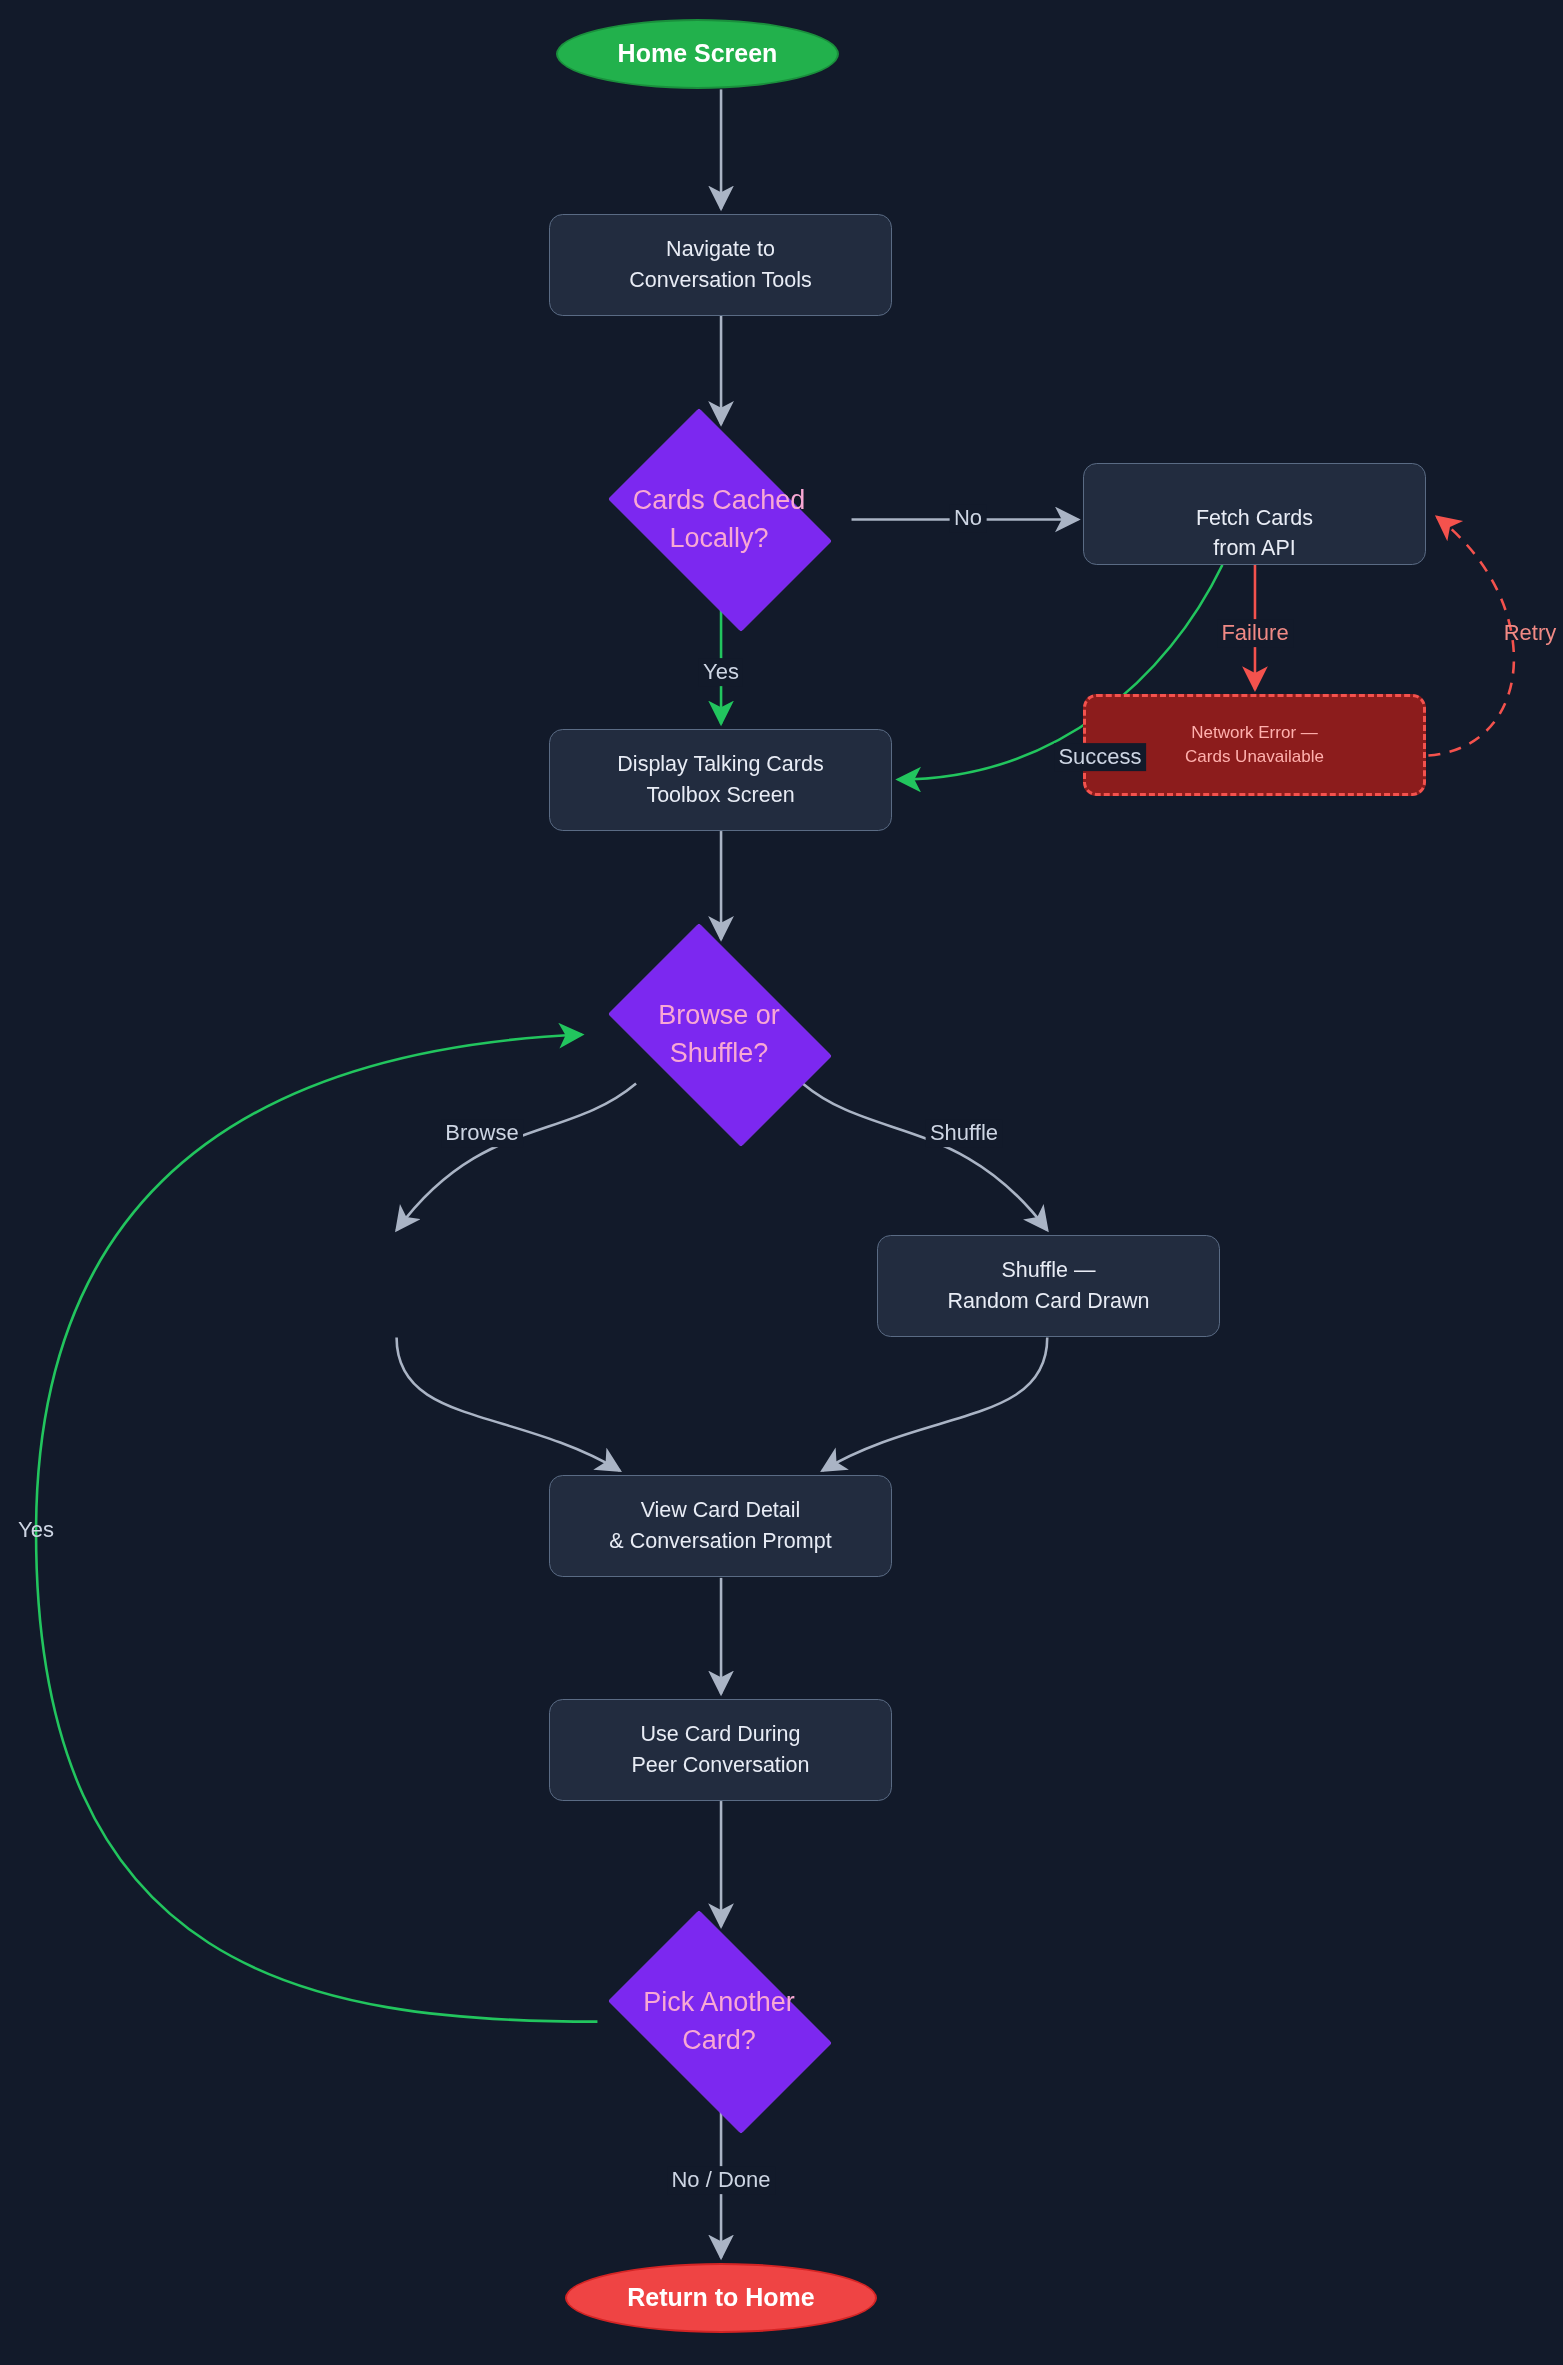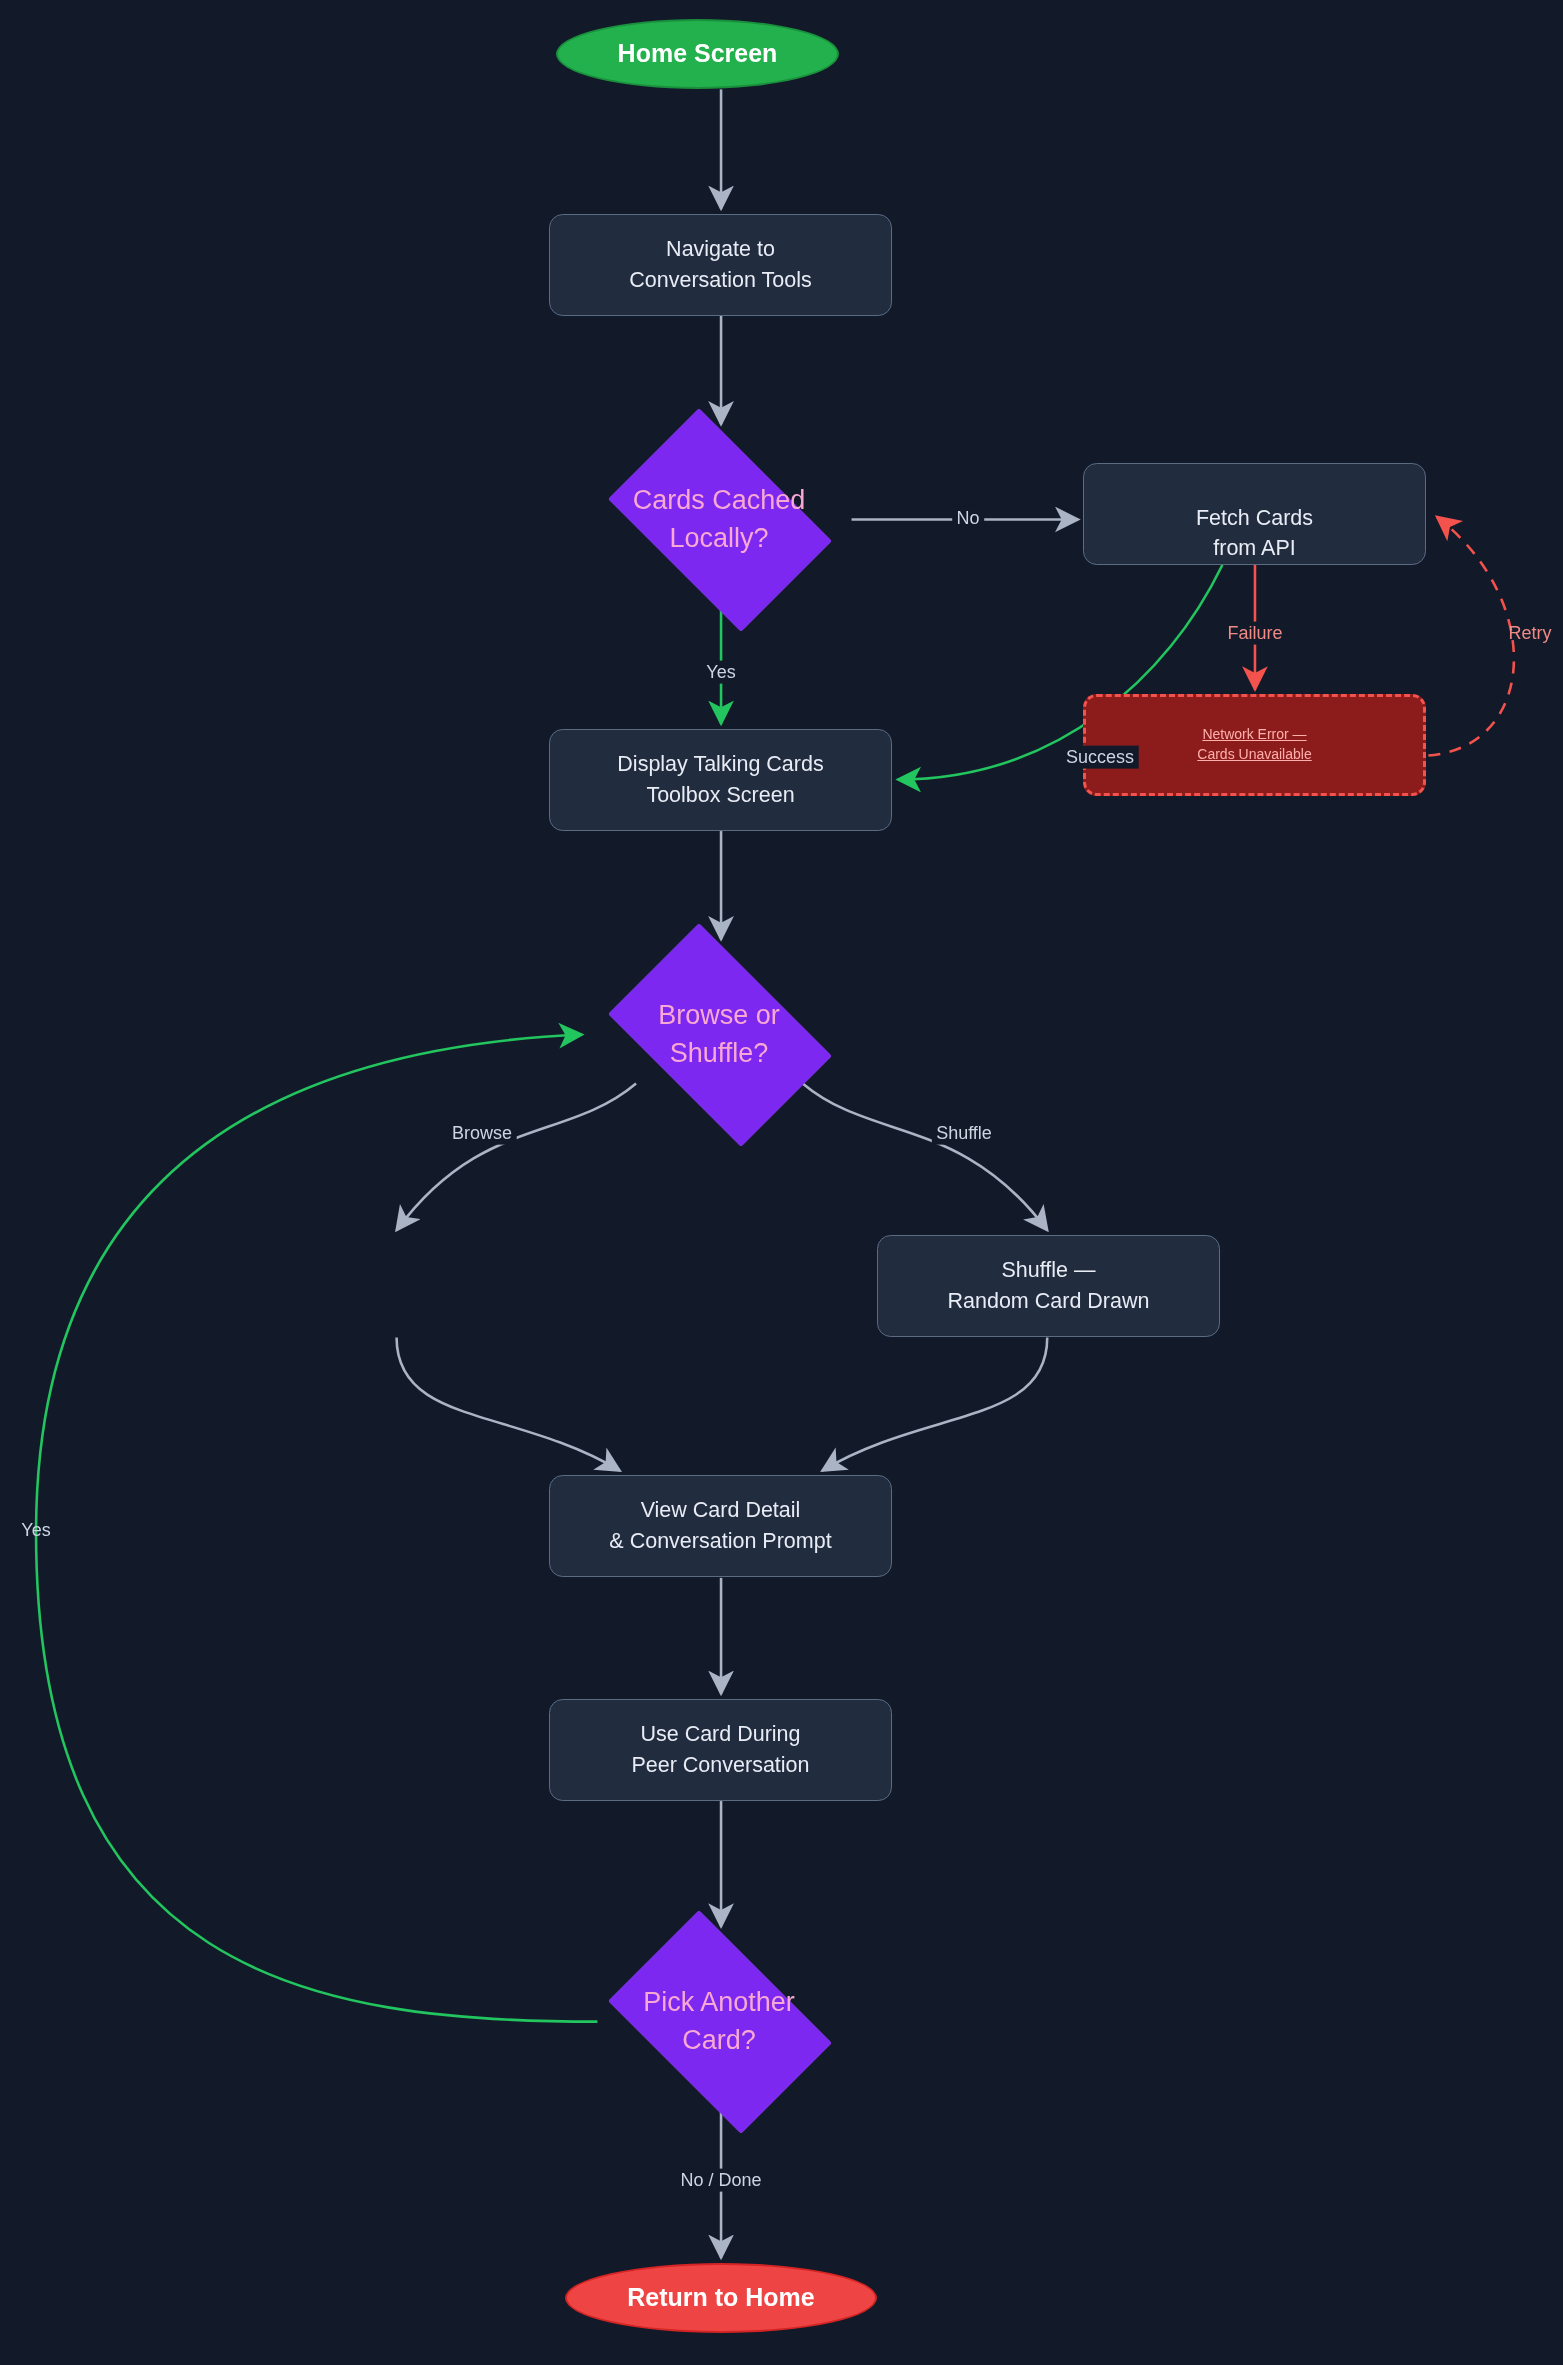--- a/index.html
+++ b/index.html
@@ -64,22 +64,21 @@
     border-radius: 13.7px;
     color: #e8ecf5;
     font-size: 21.5px;
   }
   
   .n-error {
     background: #8c1c1c;
     border: 3.4px dashed #f4524d;
     border-radius: 13.7px;
     color: #ffb0ad;
-    font-size: 14px;
-    text-decoration: underline;
+    font-size: 17px;
   }
   
   .n-dec {
     background: transparent;
     border: none;
     color: #f9a8d4;
     font-size: 27px;
     text-align: center;
   }
   .n-dec .dia {
@@ -91,21 +90,21 @@
     transform: rotate(45deg) scale(0.7071);
     border-radius: 3.4px;
     z-index: -1;
   }
   .n-dec .lbl { position: relative; z-index: 2; }
 
   
   .elabel {
     position: absolute;
     color: #cdd5e3;
-    font-size: 18px;
+    font-size: 22px;
     background: #121a2a;
     padding: 0.9px 4.3px;
     white-space: nowrap;
     z-index: 6;
     transform: translate(-50%, -50%);
   }
   .elabel.red { color: #f08a85; }
   .elabel.nobg { background: transparent; }
 </style>
 </head>

